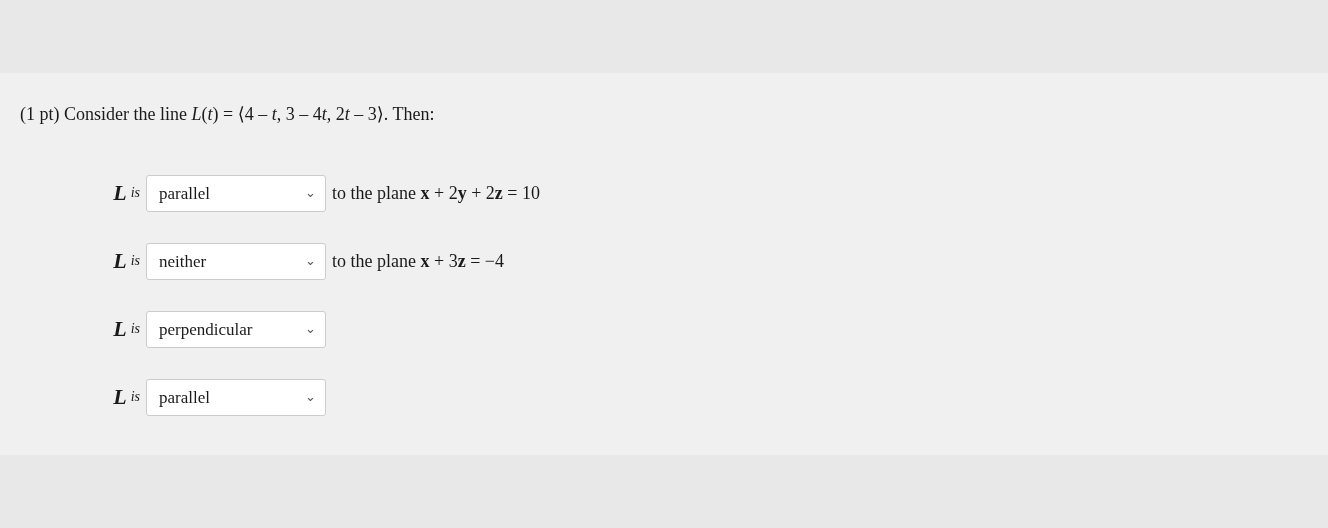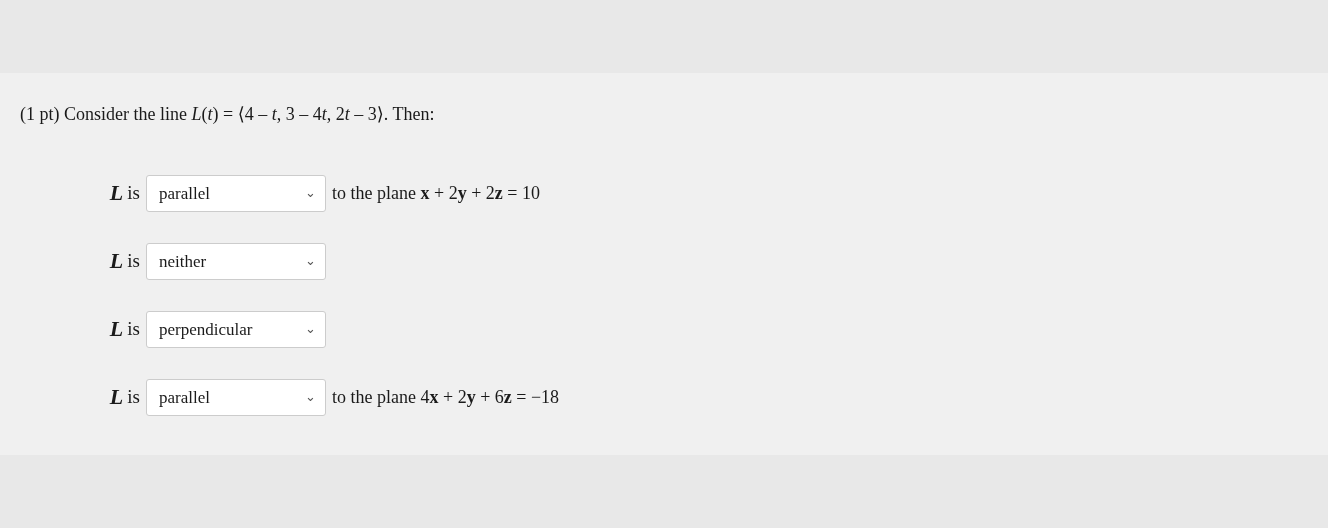--- a/index.html
+++ b/index.html
@@ -53,21 +53,22 @@
     }
 
     .l-symbol {
       font-family: Georgia, serif;
       font-size: 22px;
       font-style: italic;
       font-weight: bold;
     }
 
     .is-text {
-      font-size: 19px;
+      font-size: 14px;
+      font-style: italic;
     }
 
     .dropdown-wrapper {
       position: relative;
       display: inline-block;
     }
 
     select {
       appearance: none;
       -webkit-appearance: none;
@@ -133,20 +134,23 @@
         <span class="is-text">is</span>
       </div>
       <div class="dropdown-wrapper">
         <select>
           <option value="parallel">parallel</option>
           <option value="perpendicular">perpendicular</option>
           <option value="neither" selected="">neither</option>
         </select>
         <span class="dropdown-arrow">⌄</span>
       </div>
+      <div class="plane-text">
+        to the plane <b>x</b> + 3<b>z</b> = −4
+      </div>
     </div>
 
     <div class="problem-row">
       <div class="l-is">
         <span class="l-symbol">L</span>
         <span class="is-text">is</span>
       </div>
       <div class="dropdown-wrapper">
         <select>
           <option value="parallel">parallel</option>
@@ -163,19 +167,16 @@
         <span class="is-text">is</span>
       </div>
       <div class="dropdown-wrapper">
         <select>
           <option value="parallel" selected="">parallel</option>
           <option value="perpendicular">perpendicular</option>
           <option value="neither">neither</option>
         </select>
         <span class="dropdown-arrow">⌄</span>
       </div>
-      <div class="plane-text">
-        to the plane 4<b>x</b> + 2<b>y</b> + 6<b>z</b> = −18
-      </div>
     </div>
 
   </div>
 </div>
 
 </body></html>

